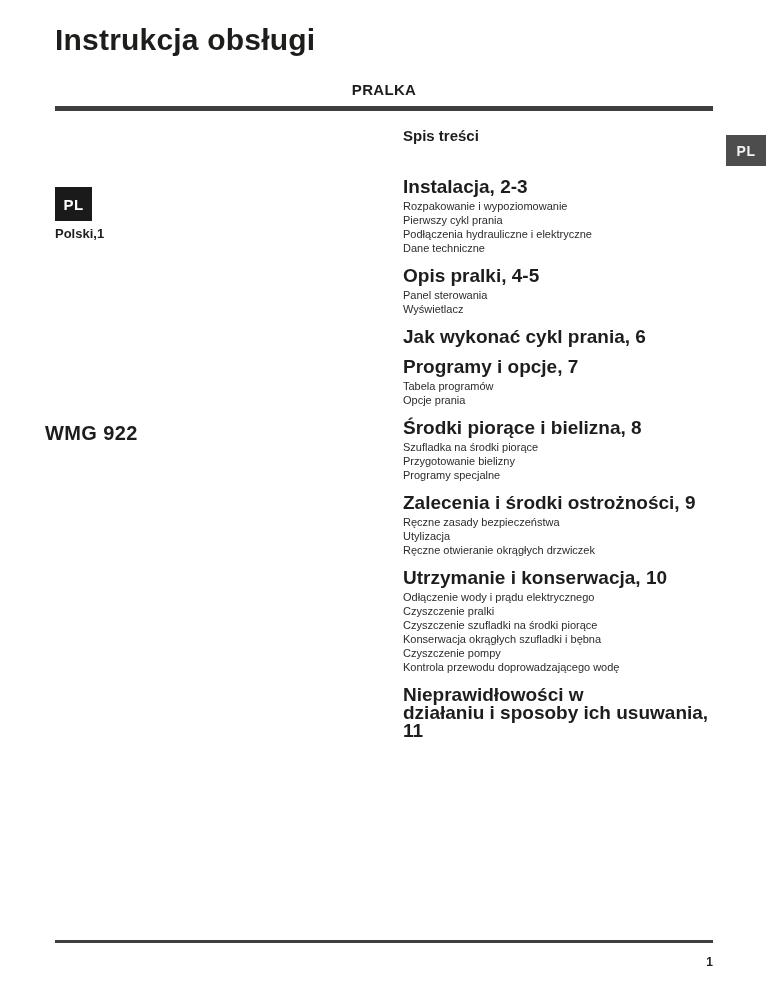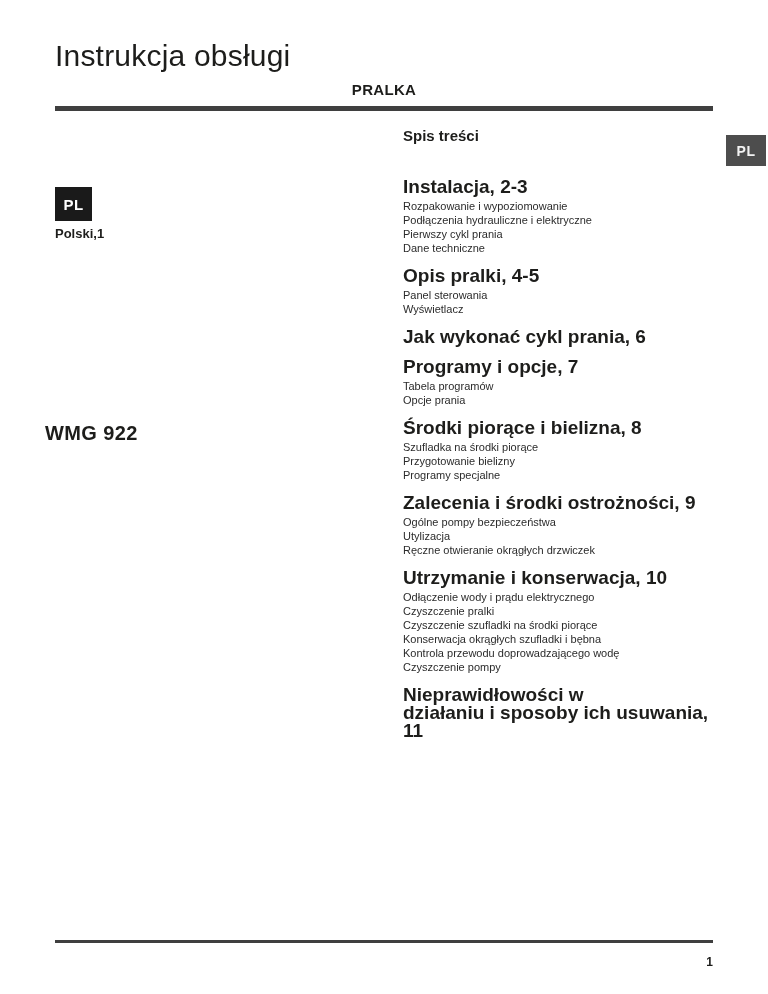--- a/index.html
+++ b/index.html
@@ -13,25 +13,25 @@
     position: relative;
     width: 768px;
     height: 994px;
     background: #ffffff;
     overflow: hidden;
   }
   
   .doc-title {
     position: absolute;
     left: 55px;
-    top: 40px;
+    top: 24px;
     margin: 0;
     font-size: 30px;
     line-height: 32px;
-    font-weight: 400;
+    font-weight: 700;
     letter-spacing: 0.2px;
     color: #1d1d1b;
   }
   .appliance-type {
     position: absolute;
     left: 55px;
     top: 81px;
     width: 658px;
     text-align: center;
     font-size: 15px;
@@ -162,22 +162,22 @@
   <div class="lang-label">Polski,1</div>
 
   <div class="model-number">WMG 922</div>
 
   <div class="toc">
     <h2 class="toc-heading">Spis treści</h2>
     <div id="toc-sections">
         <div class="toc-section">
           <h3 class="toc-title">Instalacja, 2-3</h3>
           <div class="toc-item">Rozpakowanie i wypoziomowanie</div>
+          <div class="toc-item">Pierwszy cykl prania</div>
           <div class="toc-item">Podłączenia hydrauliczne i elektryczne</div>
-          <div class="toc-item">Pierwszy cykl prania</div>
           <div class="toc-item">Dane techniczne</div>
         </div>
         <div class="toc-section">
           <h3 class="toc-title">Opis pralki, 4-5</h3>
           <div class="toc-item">Panel sterowania</div>
           <div class="toc-item">Wyświetlacz</div>
         </div>
         <div class="toc-section">
           <h3 class="toc-title">Jak wykonać cykl prania, 6</h3>
         </div>
@@ -187,32 +187,32 @@
           <div class="toc-item">Opcje prania</div>
         </div>
         <div class="toc-section">
           <h3 class="toc-title">Środki piorące i bielizna, 8</h3>
           <div class="toc-item">Szufladka na środki piorące</div>
           <div class="toc-item">Przygotowanie bielizny</div>
           <div class="toc-item">Programy specjalne</div>
         </div>
         <div class="toc-section">
           <h3 class="toc-title">Zalecenia i środki ostrożności, 9</h3>
-          <div class="toc-item">Ogólne pompy bezpieczeństwa</div>
+          <div class="toc-item">Ręczne zasady bezpieczeństwa</div>
           <div class="toc-item">Utylizacja</div>
           <div class="toc-item">Ręczne otwieranie okrągłych drzwiczek</div>
         </div>
         <div class="toc-section">
           <h3 class="toc-title">Utrzymanie i konserwacja, 10</h3>
           <div class="toc-item">Odłączenie wody i prądu elektrycznego</div>
           <div class="toc-item">Czyszczenie pralki</div>
           <div class="toc-item">Czyszczenie szufladki na środki piorące</div>
           <div class="toc-item">Konserwacja okrągłych szufladki i bębna</div>
+          <div class="toc-item">Czyszczenie pompy</div>
           <div class="toc-item">Kontrola przewodu doprowadzającego wodę</div>
-          <div class="toc-item">Czyszczenie pompy</div>
         </div>
         <div class="toc-section">
           <h3 class="toc-title">Nieprawidłowości w
 działaniu i sposoby ich usuwania, 11</h3>
         </div>
       </div>
   </div>
 
   <div class="rule-thin"></div>
 

